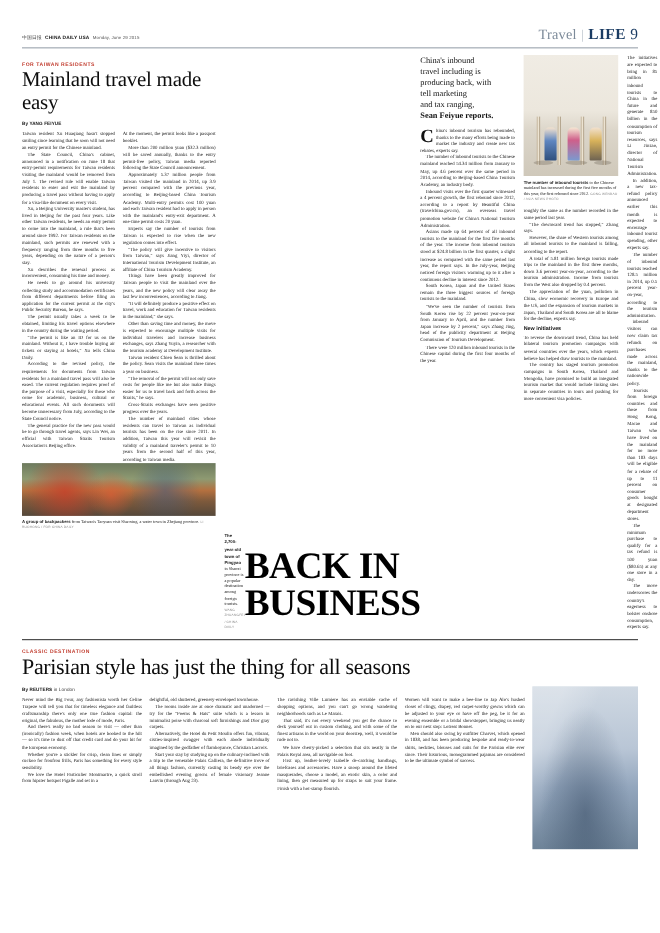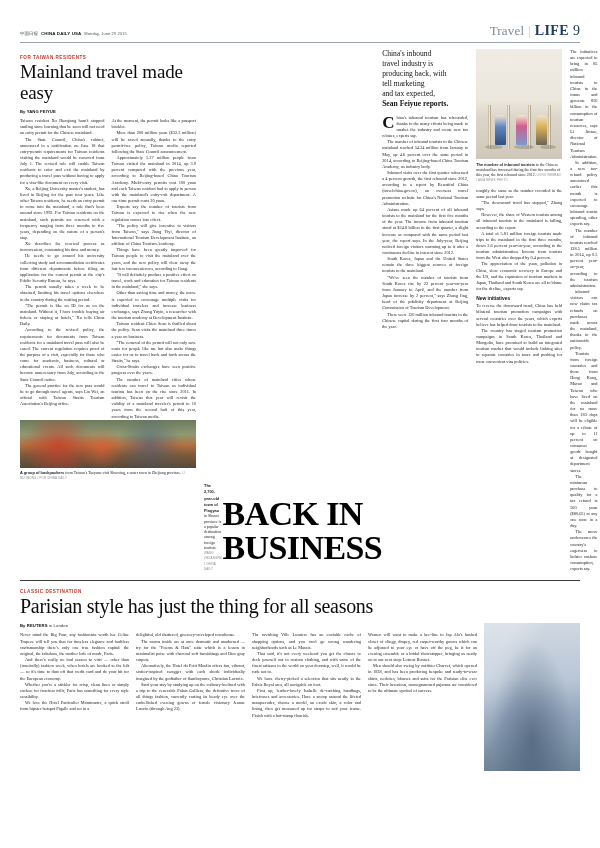--- a/index.html
+++ b/index.html
@@ -177,24 +177,24 @@
         <span class="credit">WANG ZHUANGFEI / CHINA DAILY</span>
       </div>
 
       <h1 class="bigbanner">BACK IN BUSINESS</h1>
 
       <div class="cols2" style="gap:8px">
 
         <div style="flex:0 0 86px">
           <div class="deck">
             <div>China's inbound</div>
-            <div>travel industry is</div>
+            <div>travel including is</div>
             <div>producing back, with</div>
             <div>tell marketing</div>
-            <div>and tax expected,</div>
+            <div>and tax ranging,</div>
             <div class="rep">Sean Feiyue reports.</div>
           </div>
           <div class="body" style="margin-top:5px">
             <p class="first"><span class="dropcap">C</span><span>hina's inbound tourism has rebounded, thanks to the many efforts being made to market the industry and create new tax rebates, experts say.</span></p>
             <p>The number of inbound tourists to the Chinese mainland reached 54.34 million from January to May, up 4.6 percent over the same period in 2014, according to Beijing-based China Tourism Academy, an industry body.</p>
             <p>Inbound visits over the first quarter witnessed a 4 percent growth, the first rebound since 2012, according to a report by Beautiful China (travelchina.gov.cn), an overseas travel promotion website for China's National Tourism Administration.</p>
             <p>Asians made up 64 percent of all inbound tourists to the mainland for the first five months of the year. The income from inbound tourism stood at $24.8 billion in the first quarter, a slight increase as compared with the same period last year, the report says. In the July-year, Beijing noticed foreign visitors warming up to it after a continuous decline in interest since 2012.</p>
             <p>South Korea, Japan and the United States remain the three biggest sources of foreign tourists to the mainland.</p>
             <p>"We've seen the number of tourists from South Korea rise by 22 percent year-on-year from January to April, and the number from Japan increase by 2 percent," says Zhang Jing, head of the publicity department at Beijing Commission of Tourism Development.</p>
             <p>There were 120 million inbound tourists in the Chinese capital during the first four months of the year.</p>

